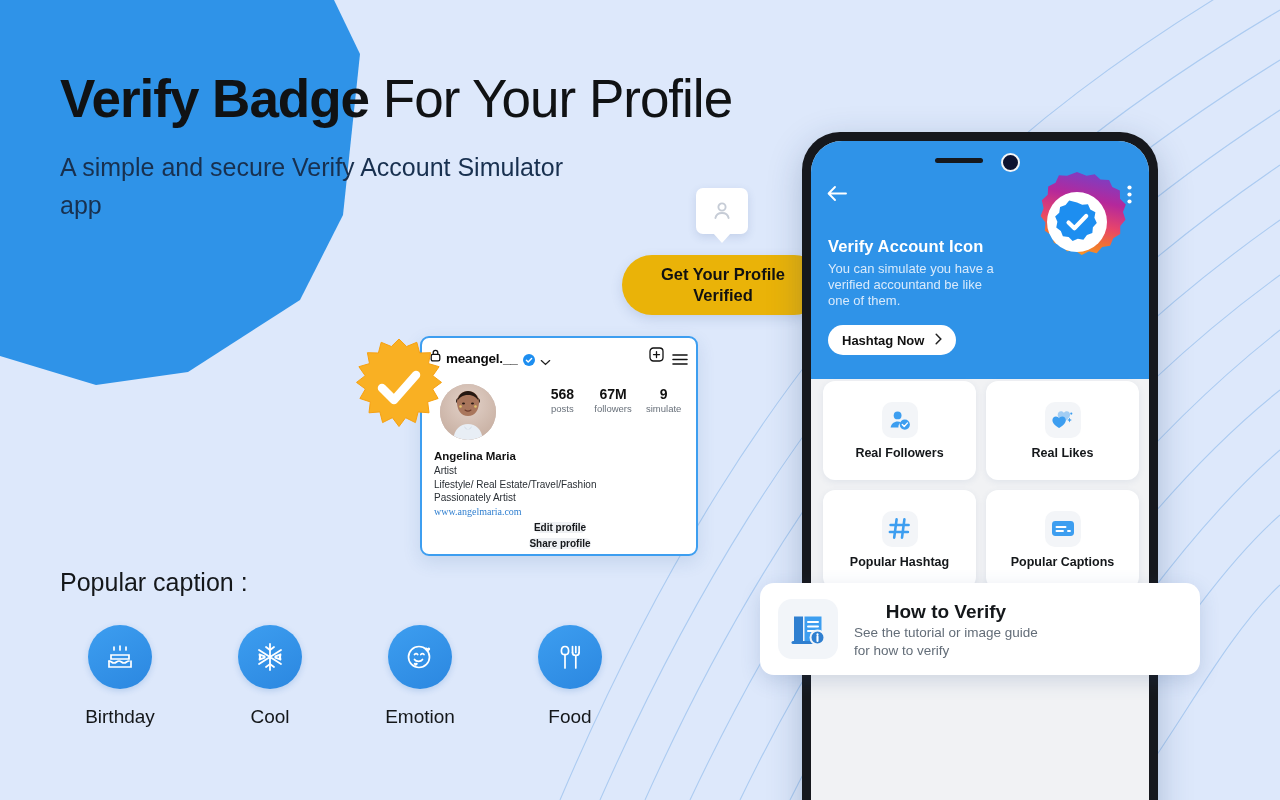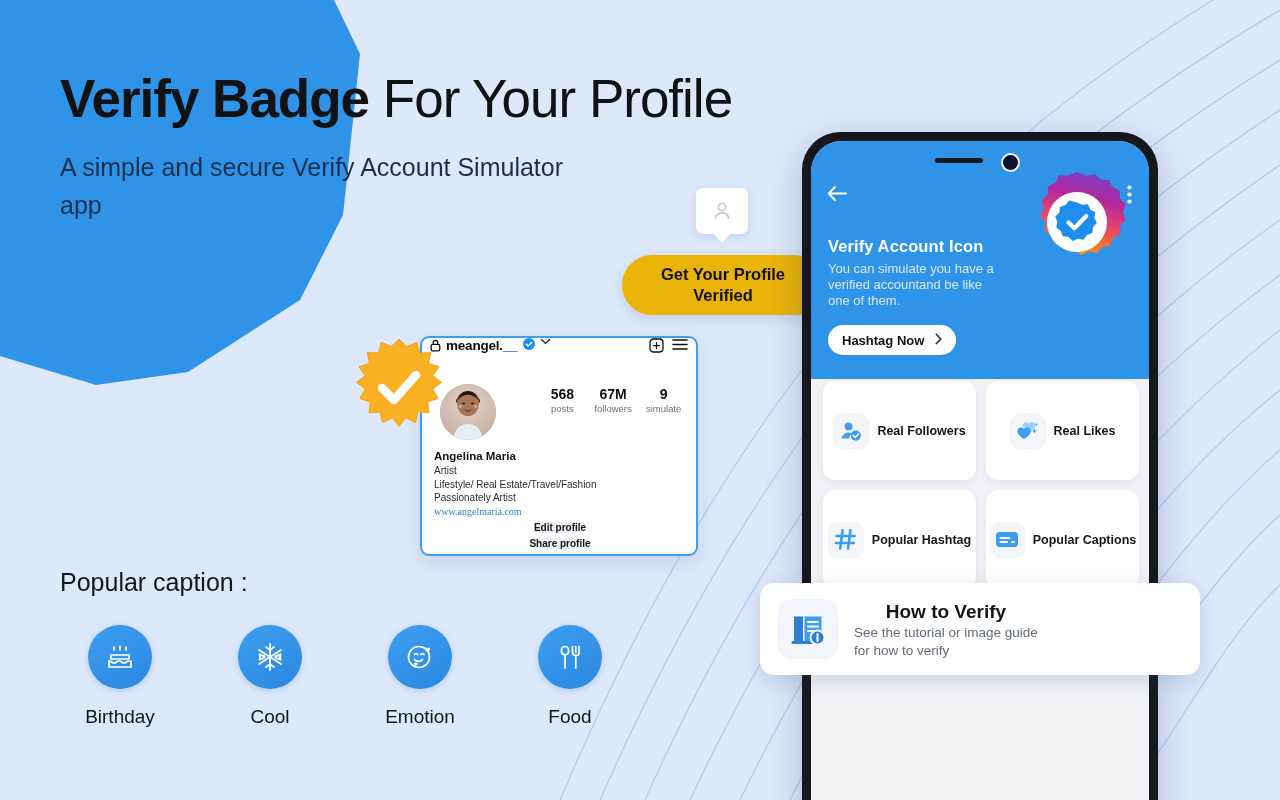--- a/index.html
+++ b/index.html
@@ -65,21 +65,21 @@
   }
 
   
   .ig-card{
     position:absolute;left:420px;top:336px;width:274px;height:216px;
     background:#fff;border:2px solid #3d9ef0;border-radius:9px;
     box-shadow:0 6px 18px rgba(45,90,150,.14);overflow:hidden;
   }
   .ig-head{
     position:absolute;left:0;top:0;width:274px;height:28px;
-    display:flex;align-items:flex-start;padding:0 8px;box-sizing:border-box;
+    display:flex;align-items:flex-end;padding:0 8px;box-sizing:border-box;
   }
   .ig-user{font-size:13.5px;font-weight:700;color:#0c0c0c;margin-left:5px;letter-spacing:-.2px;}
   .ig-head .spacer{flex:1;}
   .ig-stats{position:absolute;left:115px;top:48px;width:152px;display:flex;}
   .ig-stat{flex:1;text-align:center;}
   .ig-stat .n{font-size:14px;font-weight:700;color:#111;line-height:16px;}
   .ig-stat .t{font-size:9.5px;color:#68707a;line-height:14px;}
   .ig-avatar{
     position:absolute;left:18px;top:46px;width:56px;height:56px;border-radius:50%;
     overflow:hidden;background:#cdbdb6;
@@ -129,21 +129,21 @@
   }
   .rosette{position:absolute;right:18px;top:27px;width:108px;height:108px;}
 
   .grid{
     position:absolute;left:12px;top:240px;width:316px;
     display:flex;flex-wrap:wrap;gap:10px;
   }
   .gcard{
     width:153px;height:99px;background:#fff;border-radius:12px;
     box-shadow:0 2px 7px rgba(60,90,140,.09);
-    display:flex;align-items:center;justify-content:center;gap:8px;
+    display:flex;flex-direction:column;align-items:center;justify-content:center;gap:8px;
   }
   .gcard .ibox{
     width:36px;height:36px;border-radius:10px;background:#f3f5f8;
     display:flex;align-items:center;justify-content:center;
   }
   .gcard .glbl{font-size:12.5px;font-weight:600;color:#14171a;}
 
   .listrow{
     position:absolute;left:12px;top:460px;width:316px;height:58px;
     background:#fbfcfd;border-radius:12px;display:flex;align-items:center;gap:10px;padding:0 10px;box-sizing:border-box;

